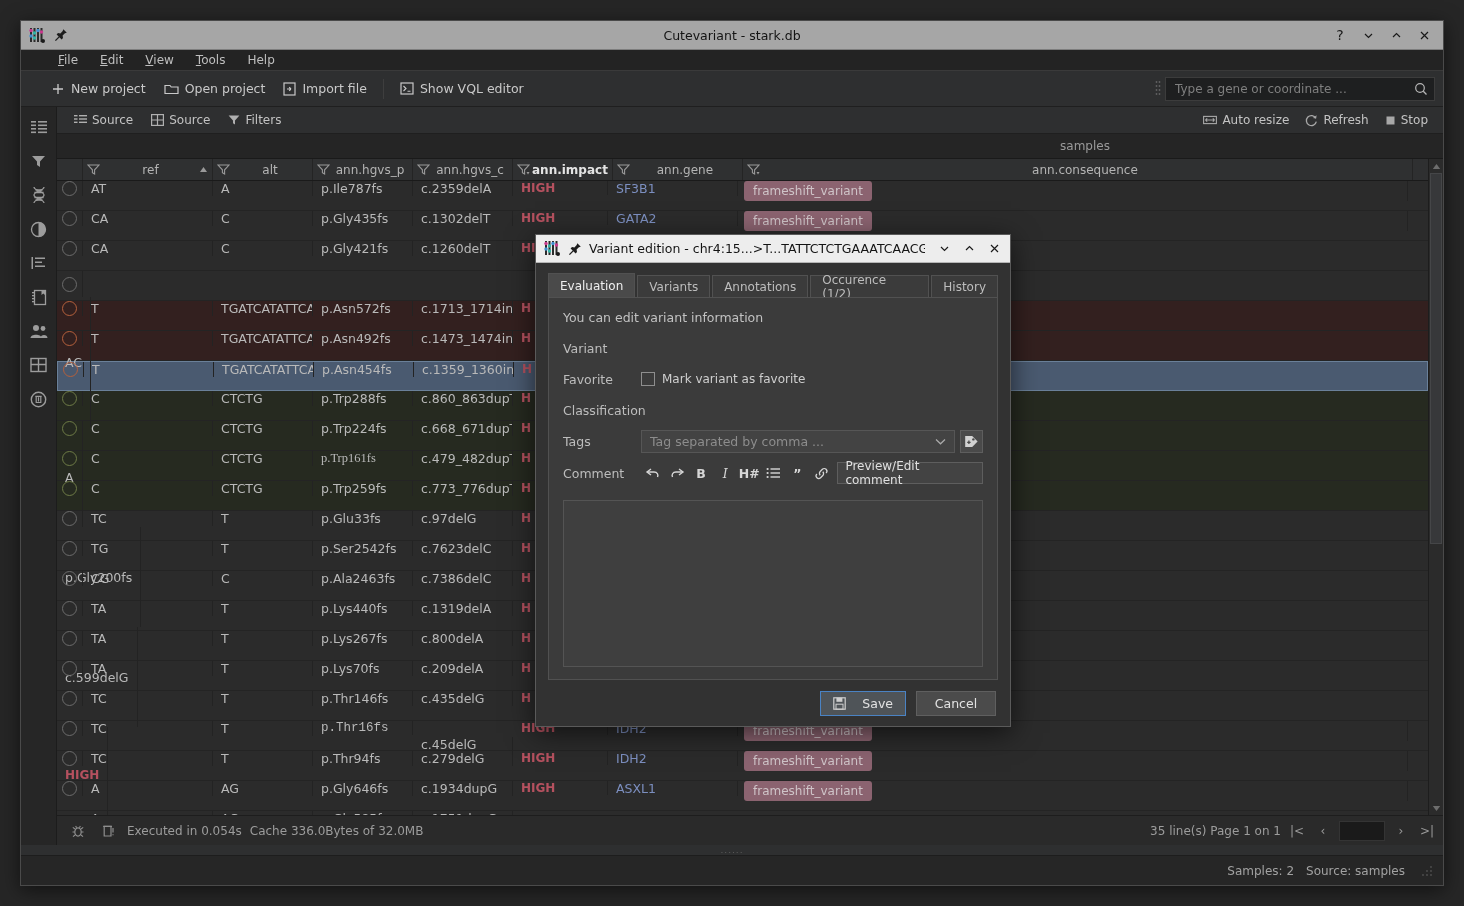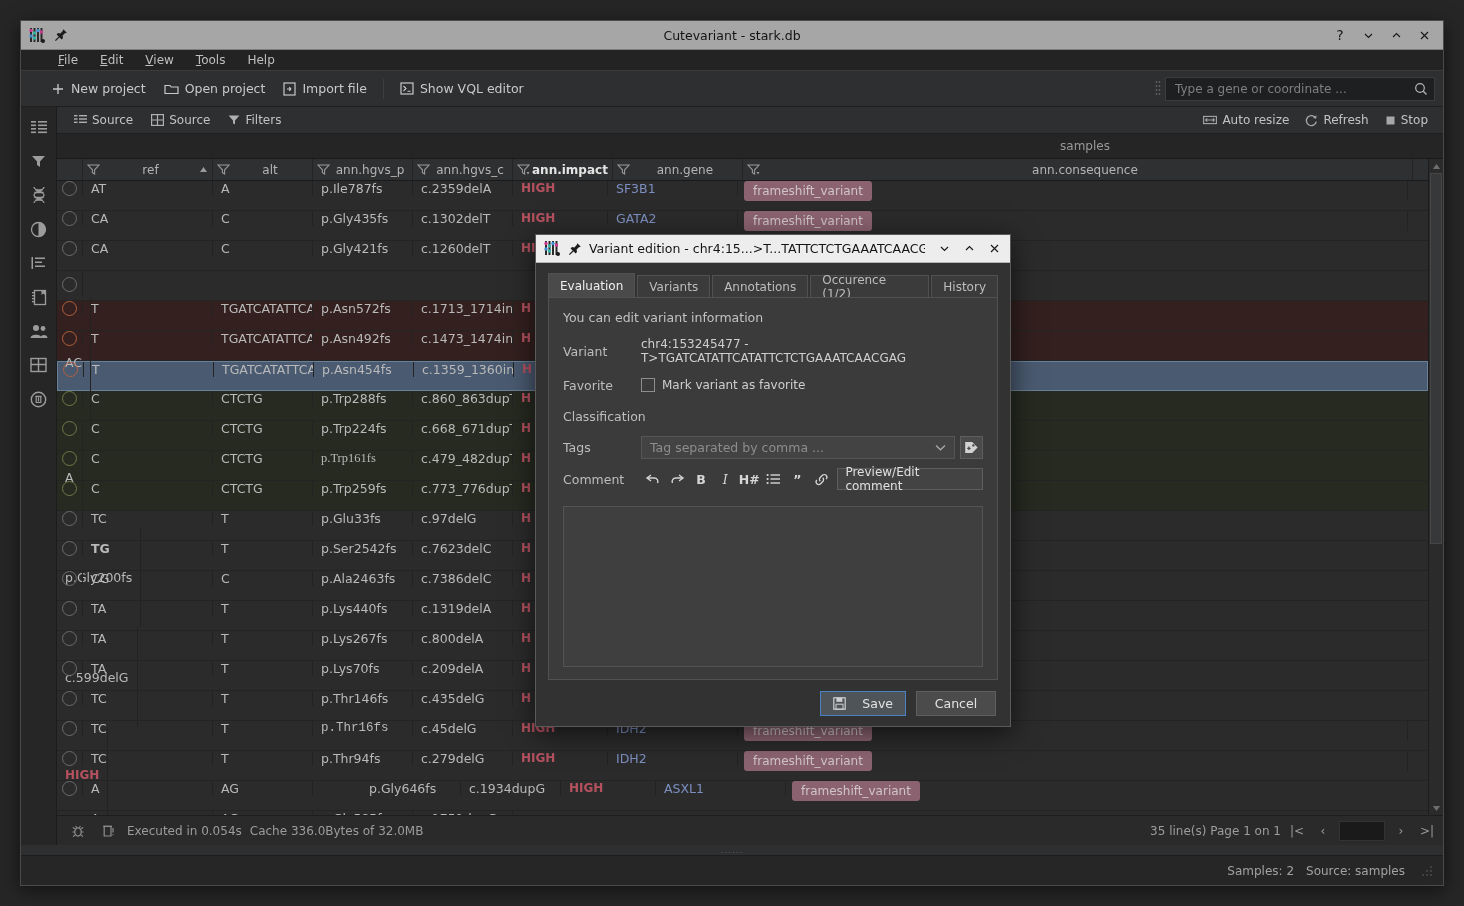--- a/index.html
+++ b/index.html
@@ -757,21 +757,21 @@
                   <div class="cell" style="flex:0 0 95px;">
                     <span class="impact" style="color:#b5515f">H</span>
                   </div>
                   <div class="cell" style="flex:0 0 130px;"></div>
                   <div class="cell tag" style="flex:0 0 670px;justify-content:flex-start;"></div>
                 </div>
                 <div class="trow" style="background: rgb(43, 43, 43);">
                   <div class="cknob">
                 <i style="border-color:#6b6b6b"></i>
                   </div>
-                  <div class="cell" style="flex:0 0 130px;font-weight:bold;">TG</div>
+                  <div class="cell" style="flex:0 0 130px;">TG</div>
                   <div class="cell" style="flex:0 0 100px;">T</div>
                   <div class="cell" style="flex:0 0 100px;">p.Ser2542fs</div>
                   <div class="cell" style="flex:0 0 100px;">c.7623delC</div>
                   <div class="cell" style="flex:0 0 95px;">
                     <span class="impact" style="color:#b5515f">H</span>
                   </div>
                   <div class="cell" style="flex:0 0 130px;"></div>
                   <div class="cell tag" style="flex:0 0 670px;justify-content:flex-start;"></div>
                 </div>
                 <div class="trow" style="background: rgb(43, 43, 43);">
@@ -844,21 +844,21 @@
                   <div class="cell" style="flex:0 0 130px;"></div>
                   <div class="cell tag" style="flex:0 0 670px;justify-content:flex-start;"></div>
                 </div>
                 <div class="trow" style="background: rgb(43, 43, 43);">
                   <div class="cknob">
                 <i style="border-color:#6b6b6b"></i>
                   </div>
                   <div class="cell" style="flex:0 0 130px;">TC</div>
                   <div class="cell" style="flex:0 0 100px;">T</div>
                   <div class="cell" style="flex:0 0 100px;font-family:Liberation Mono, monospace;">p.Thr16fs</div>
-                  <div class="cell" style="flex:0 0 100px;">c.45delG</div>
+                  <div class="cell" style="flex:0 0 100px;margin-top:16px;">c.45delG</div>
                   <div class="cell" style="flex:0 0 95px;">
                     <span class="impact" style="color:#b5515f">HIGH</span>
                   </div>
                   <div class="cell" style="flex:0 0 130px;">
                     <span style="color:#7c8fc0">IDH2</span>
                   </div>
                   <div class="cell tag" style="flex:0 0 670px;justify-content:flex-start;">
                     <span class="pill" style="background:#8b6370">frameshift_variant</span>
                   </div>
                 </div>
@@ -879,21 +879,21 @@
                   <div class="cell tag" style="flex:0 0 670px;justify-content:flex-start;">
                     <span class="pill" style="background:#8b6370">frameshift_variant</span>
                   </div>
                 </div>
                 <div class="trow" style="background: rgb(43, 43, 43);">
                   <div class="cknob">
                 <i style="border-color:#6b6b6b"></i>
                   </div>
                   <div class="cell" style="flex:0 0 130px;">A</div>
                   <div class="cell" style="flex:0 0 100px;">AG</div>
-                  <div class="cell" style="flex:0 0 100px;margin-left:48px;">p.Gly646fs</div>
+                  <div class="cell" style="flex:0 0 100px;">p.Gly646fs</div>
                   <div class="cell" style="flex:0 0 100px;">c.1934dupG</div>
                   <div class="cell" style="flex:0 0 95px;">
                     <span class="impact" style="color:#b5515f">HIGH</span>
                   </div>
                   <div class="cell" style="flex:0 0 130px;">
                     <span style="color:#7c8fc0">ASXL1</span>
                   </div>
                   <div class="cell tag" style="flex:0 0 670px;justify-content:flex-start;">
                     <span class="pill" style="background:#8b6370">frameshift_variant</span>
                   </div>
@@ -1024,21 +1024,20 @@
             <div class="tab">Variants</div>
             <div class="tab">Annotations</div>
             <div class="tab">Occurence (1/2)</div>
             <div class="tab">History</div>
           </div>
       <div id="tabpanel">
         <div class="hint">You can edit variant information</div>
 
         <div class="frow">
           <div class="flabel">Variant</div>
-          <div class="fvalue">chr4:153245477 - T&gt;TGATCATATTCATATTCTCTGAAATCAACGAG</div>
         </div>
 
         <div class="frow">
           <div class="flabel">Favorite</div>
           <div class="chkwrap">
             <span class="chk"></span>
             <span class="fvalue">Mark variant as favorite</span>
           </div>
         </div>
 

